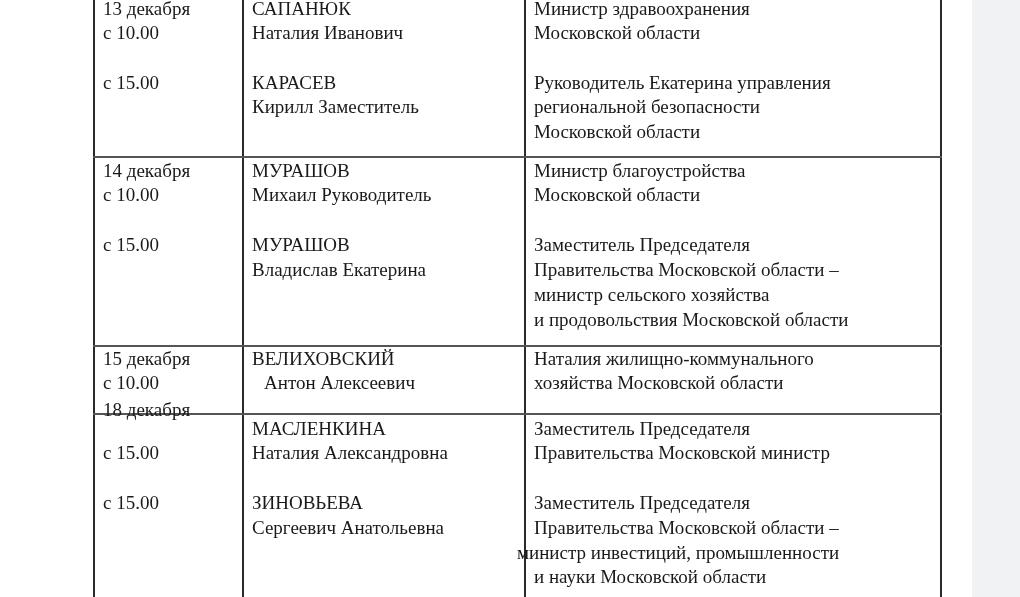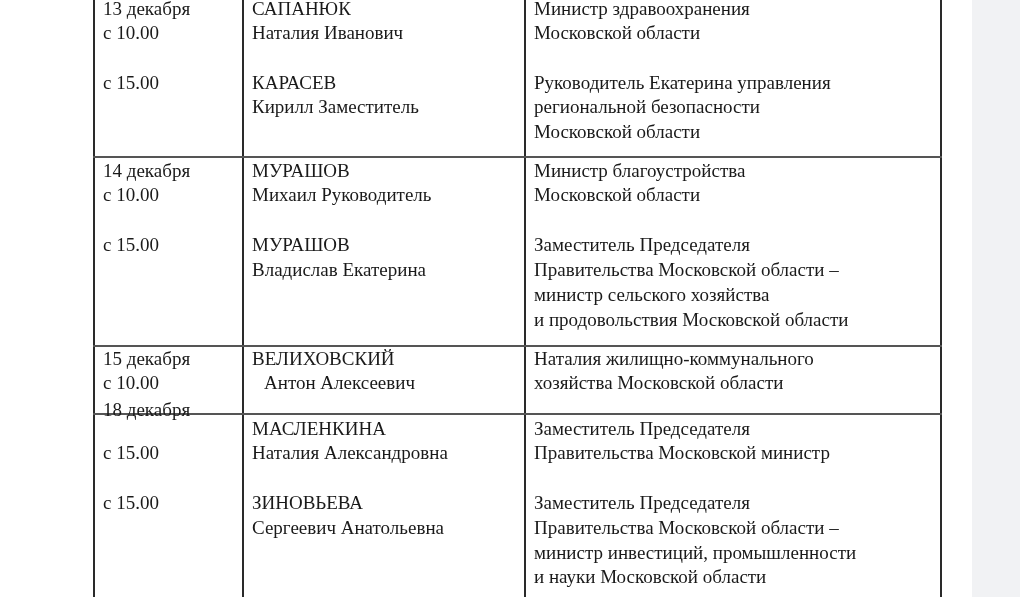--- a/index.html
+++ b/index.html
@@ -77,18 +77,18 @@
     <div class="txt" style="left:252px;top:417px">МАСЛЕНКИНА</div>
     <div class="txt" style="left:252px;top:441px">Наталия Александровна</div>
     <div class="txt" style="left:534px;top:417px">Заместитель Председателя</div>
     <div class="txt" style="left:534px;top:441px">Правительства Московской министр</div>
 
     <div class="txt" style="left:103px;top:491px">с 15.00</div>
     <div class="txt" style="left:252px;top:491px">ЗИНОВЬЕВА</div>
     <div class="txt" style="left:252px;top:516px">Сергеевич Анатольевна</div>
     <div class="txt" style="left:534px;top:491px">Заместитель Председателя</div>
     <div class="txt" style="left:534px;top:516px">Правительства Московской области –</div>
-    <div class="txt" style="left:534px;top:541px">министр инвестиций, промышленности</div>
+    <div class="txt" style="left:517px;top:541px">министр инвестиций, промышленности</div>
     <div class="txt" style="left:534px;top:565px">и науки Московской области</div>
   </div>
 </div>
 
 <div class="side-panel"></div>
 
 </body></html>

